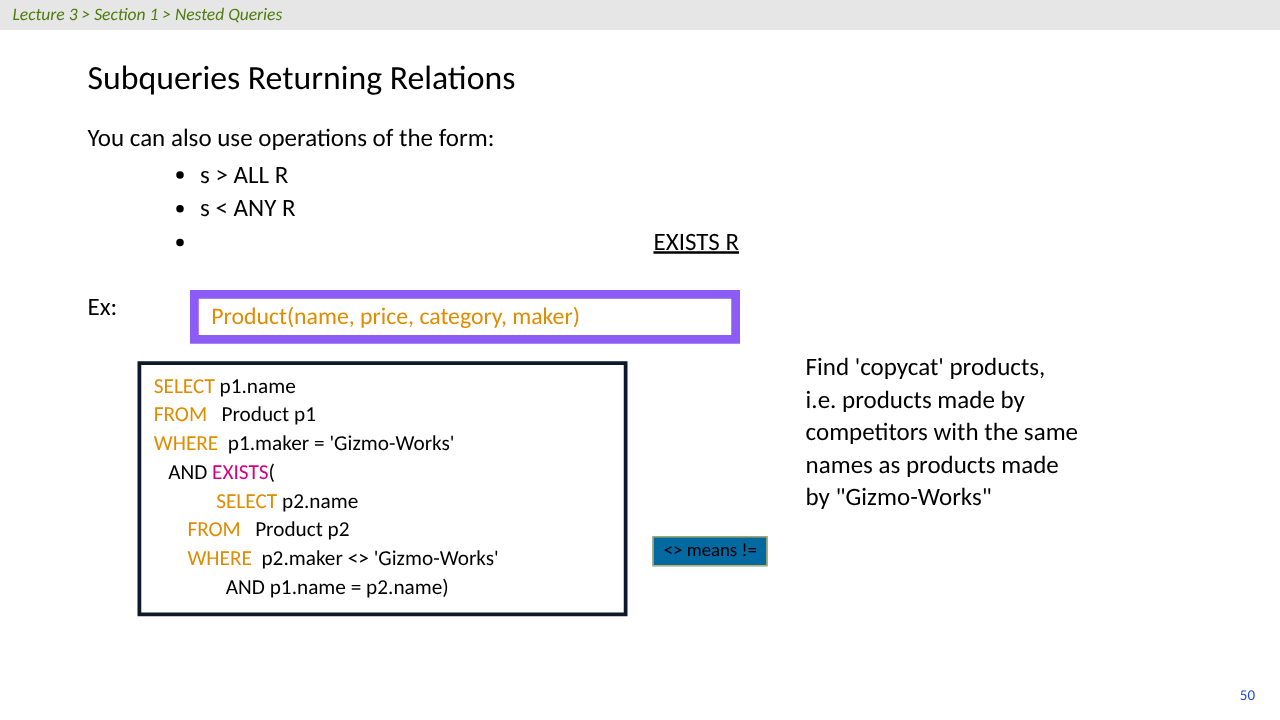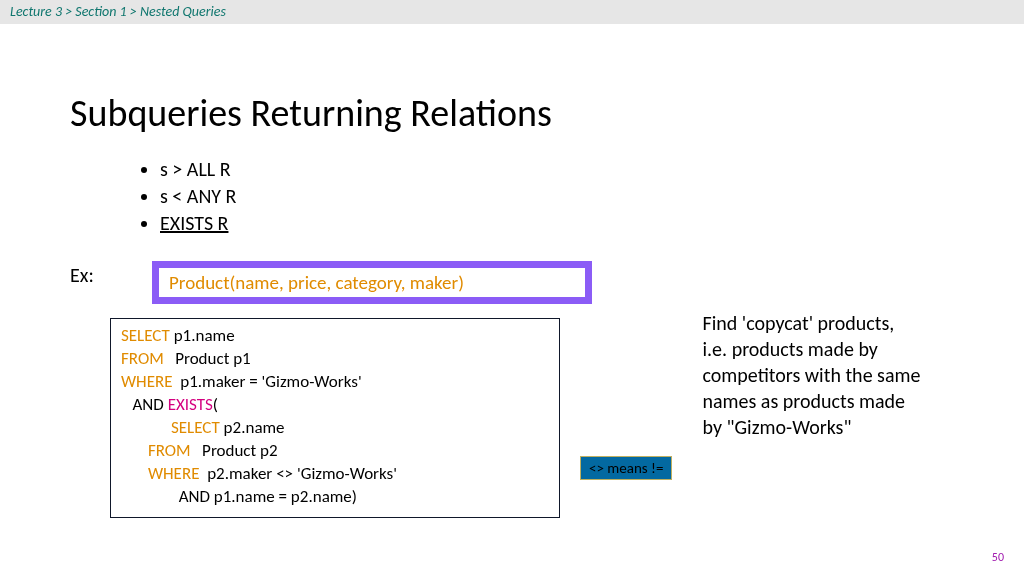--- a/index.html
+++ b/index.html
@@ -10,43 +10,42 @@
     background: #ffffff;
     color: #000;
     position: relative;
     overflow: hidden;
   }
   .breadcrumb {
     background: #e6e6e6;
     height: 24px;
     font-style: italic;
     font-size: 14px;
-    color: #0f766e;
+    color: #4d7c0f;
     padding: 3px 10px;
   }
   .content {
     padding: 22px 70px 0 70px;
   }
   h1.title {
-    font-size: 38px;
+    font-size: 27px;
     font-weight: 400;
     margin-bottom: 20px;
-    margin-top: 44px;
   }
   .intro {
     font-size: 20px;
     margin-bottom: 4px;
   }
   ul.ops {
     list-style: disc;
     margin-left: 90px;
     font-size: 20px;
     line-height: 1.35;
   }
-  ul.ops li.underline { text-decoration: underline; }
+  ul.ops li.underline { text-decoration: underline; text-align: center; }
   .ex-row {
     display: flex;
     align-items: flex-start;
     margin-top: 24px;
     gap: 42px;
   }
   .ex-label {
     font-size: 20px;
     width: 40px;
     padding-top: 2px;
@@ -57,26 +56,26 @@
     font-size: 19px;
     color: #e08b00;
     width: 440px;
   }
   .lower {
     display: flex;
     align-items: flex-start;
     margin-top: 14px;
   }
   .code-box {
-    border: 1px solid #0f172a;
+    border: 3px solid #0f172a;
     padding: 6px 10px 8px 10px;
     font-size: 17px;
     line-height: 1.35;
     margin-left: 40px;
-    width: 450px;
+    width: 392px;
     white-space: pre;
     font-family: Calibri, "Segoe UI", Arial, sans-serif;
   }
   .kw-orange { color: #e08b00; }
   .kw-pink { color: #d4007f; }
   .callout {
     background: #0369a1;
     border: 1px solid #c0b060;
     font-size: 15px;
     padding: 2px 8px;
@@ -89,32 +88,33 @@
     line-height: 1.3;
     width: 220px;
     margin-left: 30px;
     margin-top: -8px;
   }
   .pagenum {
     position: absolute;
     bottom: 12px;
     right: 20px;
     font-size: 12px;
-    color: #a21caf;
+    color: #1d4ed8;
     margin-top: 24px;
   }
 </style>
 </head>
 <body>
 
 <div class="breadcrumb">Lecture 3  &gt;  Section 1  &gt;  Nested Queries</div>
 
 <div class="content">
   <h1 class="title">Subqueries Returning Relations</h1>
 
+  <div class="intro">You can also use operations of the form:</div>
   <ul class="ops">
     <li>s &gt; ALL R</li>
     <li>s &lt; ANY R</li>
     <li class="underline">EXISTS R</li>
   </ul>
 
   <div class="ex-row">
     <div class="ex-label">Ex:</div>
     <div class="schema-box">Product(name, price, category, maker)</div>
   </div>

